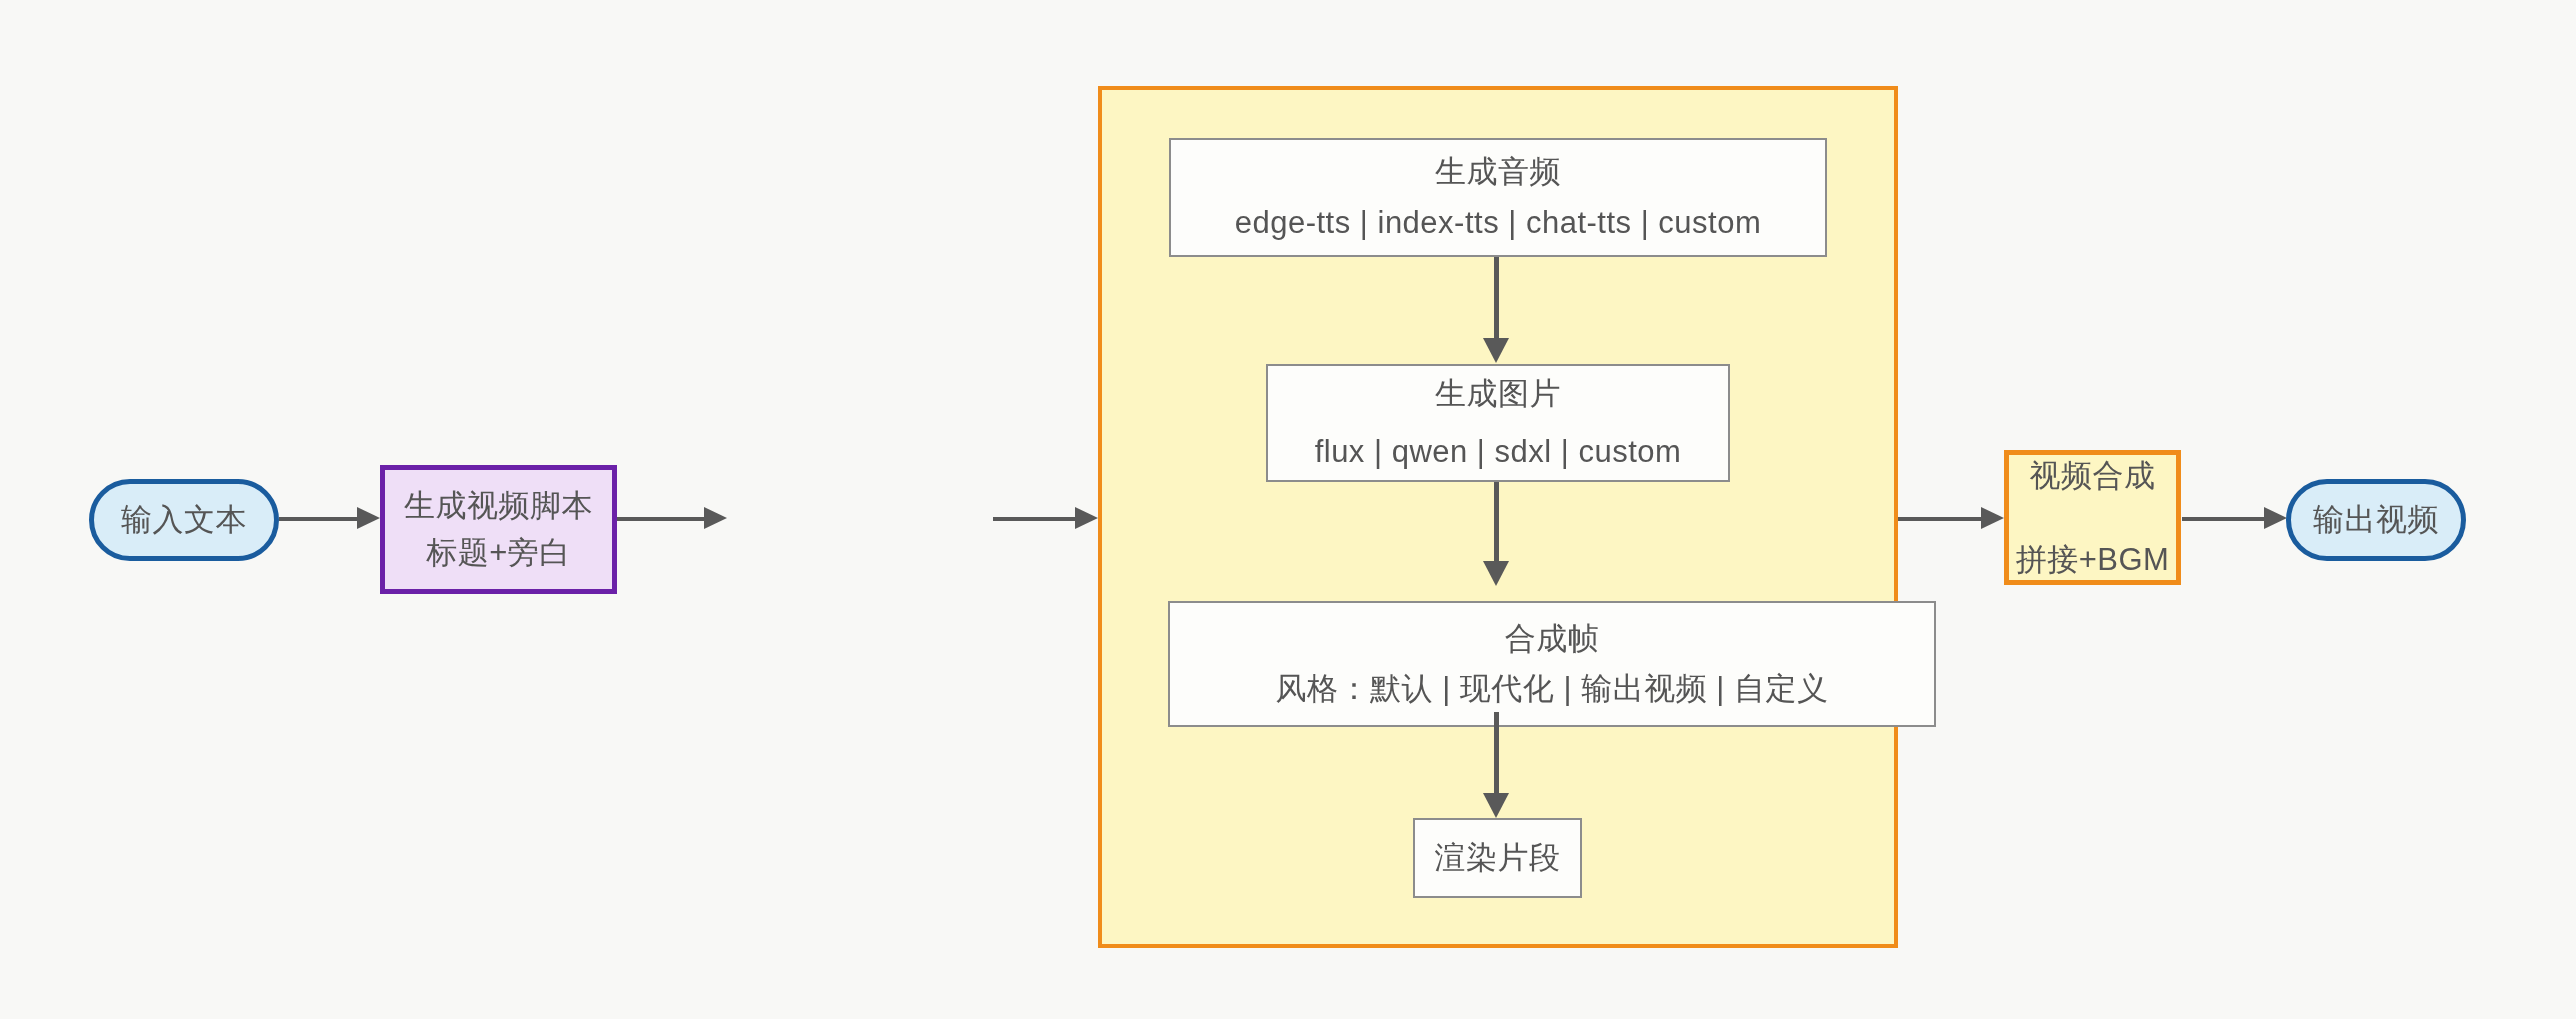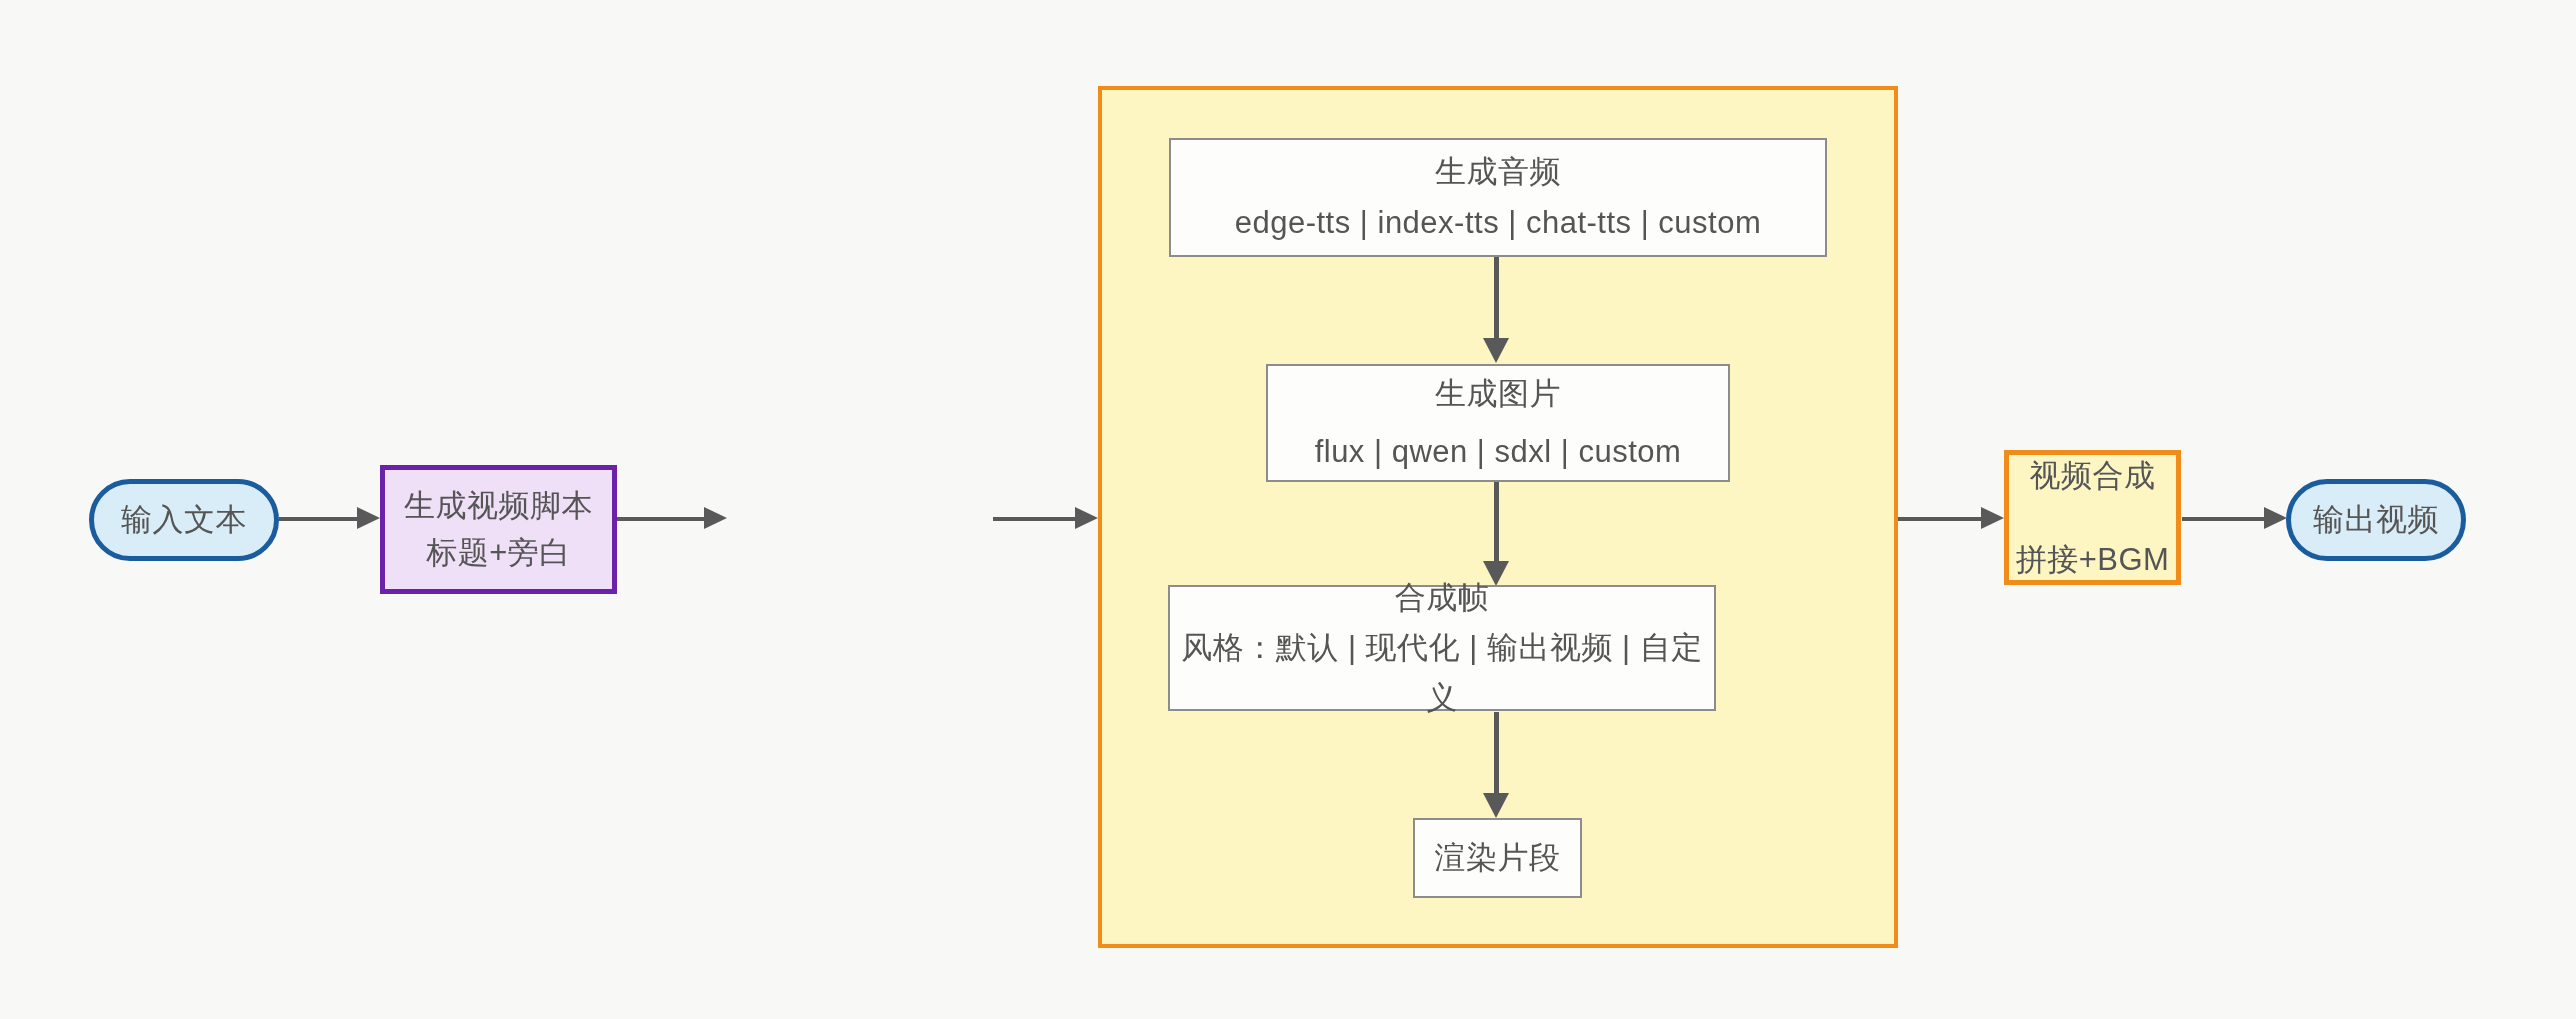--- a/index.html
+++ b/index.html
@@ -118,21 +118,21 @@
 
   <div class="arrow down" style="left:1483px;top:257px;height:106px;"></div>
 
   <div class="node step" style="left:1266px;top:364px;width:464px;height:118px;gap:8px;">
     <span>生成图片</span>
     <span>flux | qwen | sdxl | custom</span>
   </div>
 
   <div class="arrow down" style="left:1483px;top:482px;height:104px;"></div>
 
-  <div class="node step" style="left:1168px;top:585px;width:548px;height:126px;">
+  <div class="node step" style="left:1168px;top:601px;width:768px;height:126px;">
     <span>合成帧</span>
     <span>风格：默认 | 现代化 | 输出视频 | 自定义</span>
   </div>
 
   <div class="arrow down" style="left:1483px;top:712px;height:106px;"></div>
 
   <div class="node step" style="left:1413px;top:818px;width:169px;height:80px;">
     <span>渲染片段</span>
   </div>
 

